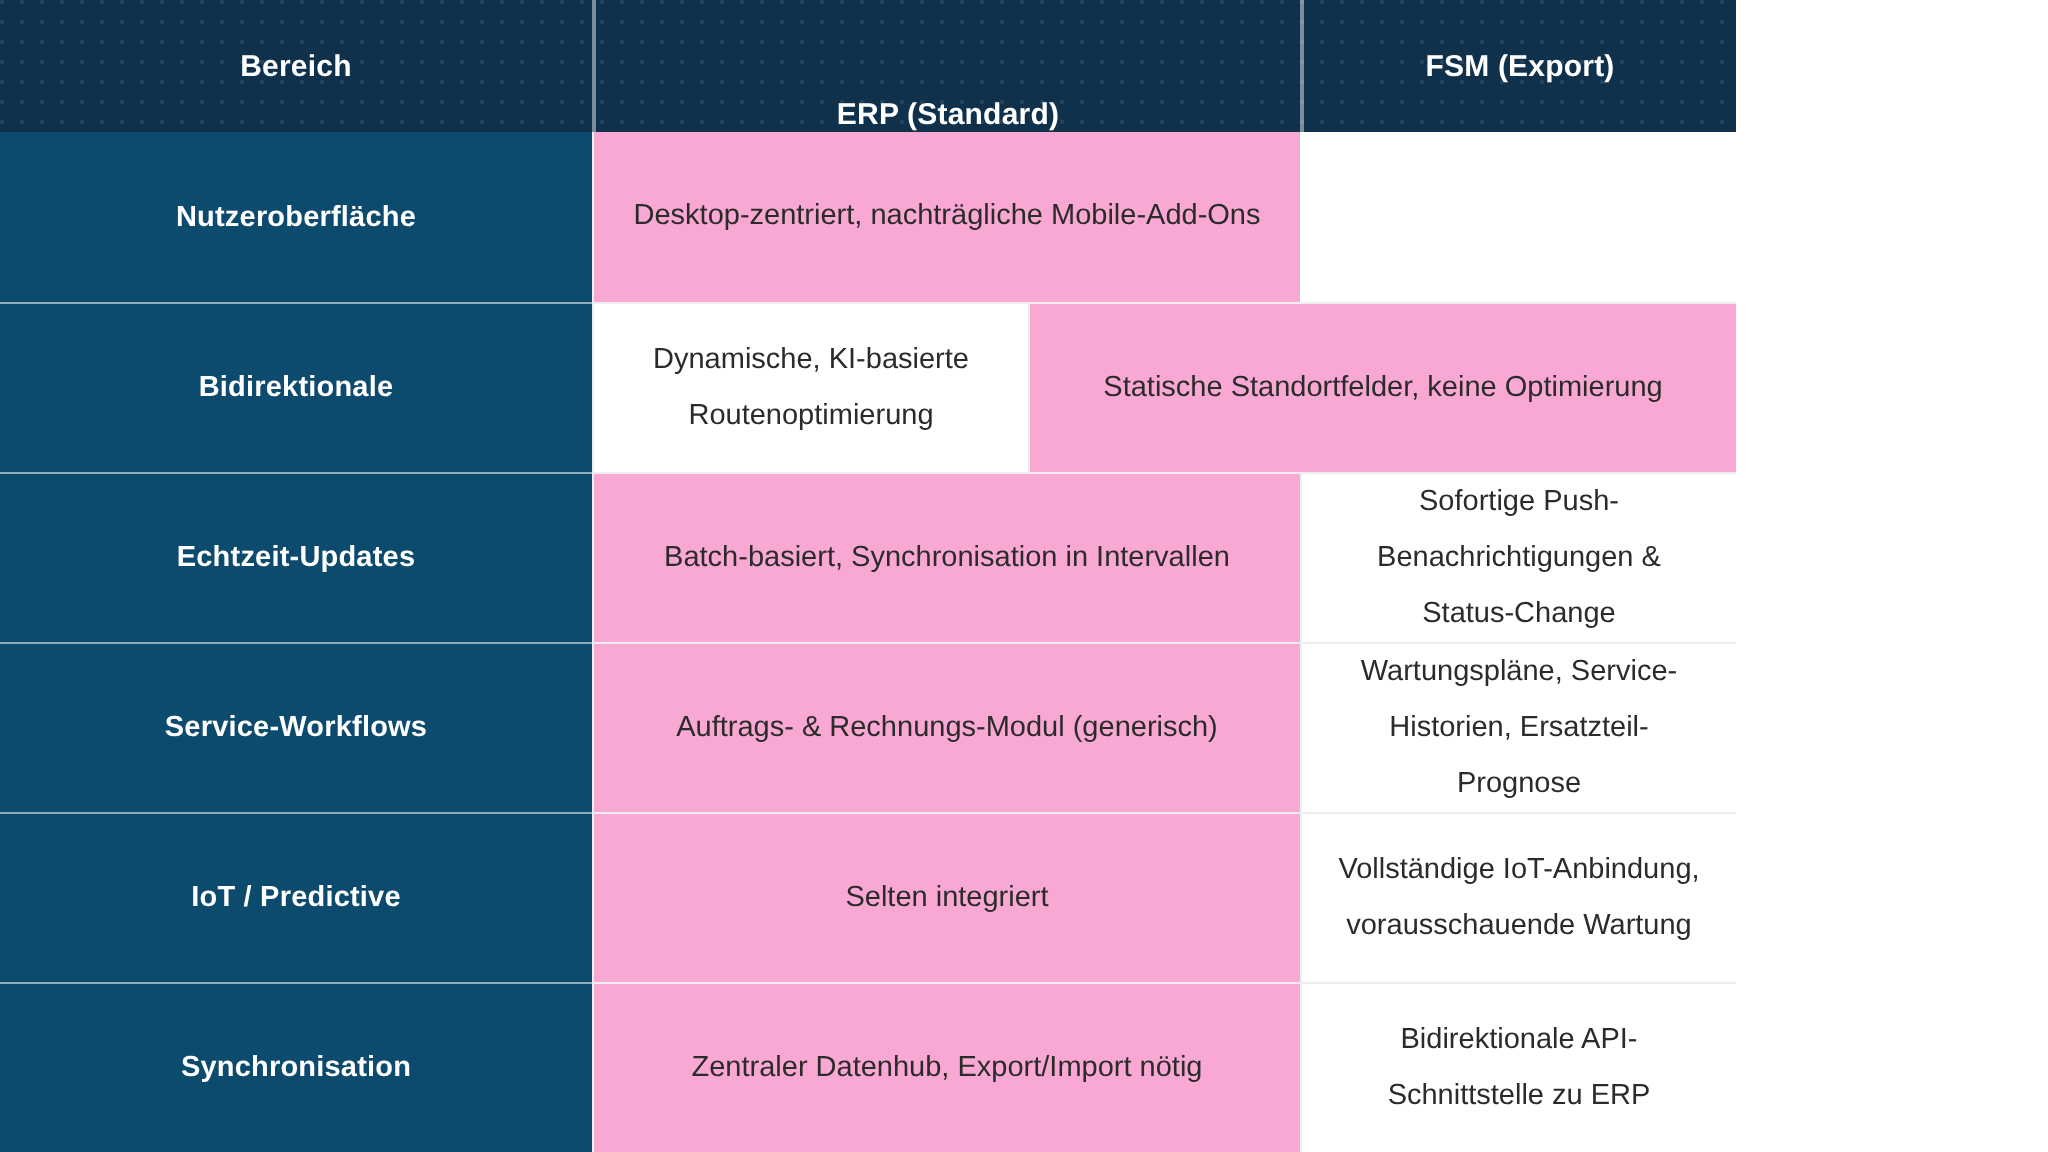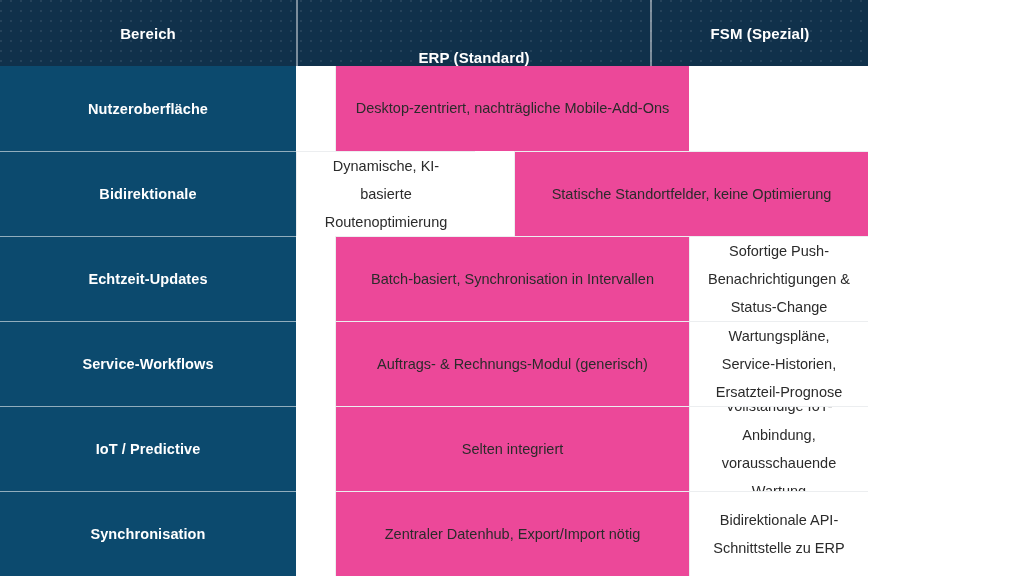--- a/index.html
+++ b/index.html
@@ -84,27 +84,26 @@
     font-size: 14.5px;
     font-weight: bold;
     letter-spacing: 0.1px;
     border-top: 1px solid rgba(255,255,255,0.55);
   }
   .trow:first-child .td.col-area { border-top: none; }
 
   
   .td.col-erp {
     flex: 0 0 354px;
-    background-color: #ec4899;
+    background-color: #f9a8d4;
     color: #2b2b2b;
     font-size: 14.5px;
     line-height: 1.95;
     border-top: 1px solid #eceef0;
     border-left: 1px solid #eceef0;
-    margin-left: 39px;
   }
   .td.col-fsm {
     flex: 1 1 auto;
     background-color: #ffffff;
     color: #2b2b2b;
     font-size: 14.5px;
     line-height: 1.95;
     border-top: 1px solid #eceef0;
     border-left: 1px solid #eceef0;
   }
@@ -122,21 +121,21 @@
 <div class="comparison-table">
 
   <div class="thead">
     <div class="th col-area">
       <span class="cell-text">Bereich</span>
     </div>
     <div class="th col-erp">
       <span class="cell-text">ERP (Standard)</span>
     </div>
     <div class="th col-fsm">
-      <span class="cell-text">FSM (Spezial)</span>
+      <span class="cell-text">FSM (Export)</span>
     </div>
   </div>
 
   <div class="tbody">
 
     <div class="trow">
       <div class="td col-area">
         <span class="cell-text">Nutzeroberfläche</span>
       </div>
       <div class="td col-erp">

